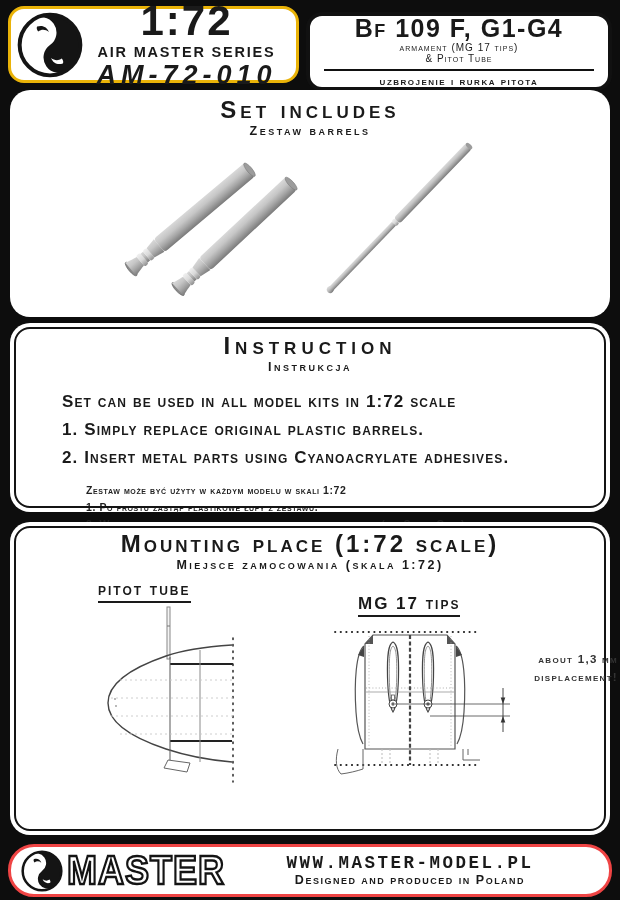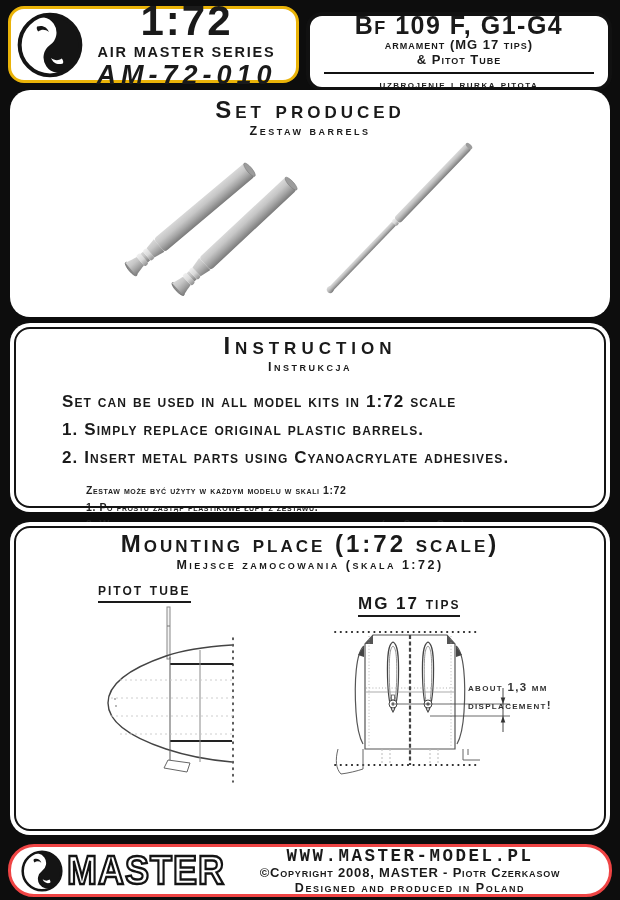--- a/index.html
+++ b/index.html
@@ -14,36 +14,36 @@
   
   #hdr-left{left:8px;top:6px;width:291px;height:77px;border:3px solid #eab308;border-radius:16px;
             display:flex;align-items:center;padding:2px 6px;}
   #hdr-right{left:306px;top:12px;width:306px;height:79px;border:4px solid #111;border-radius:16px;
              display:flex;flex-direction:column;justify-content:center;align-items:center;padding:2px 8px;}
   .hdr-left-text{flex:1;text-align:center;line-height:1;}
   .scale-big{font-size:42px;font-weight:bold;letter-spacing:2px;}
   .series{font-size:14.5px;font-weight:bold;letter-spacing:1.8px;margin-top:3px;}
   .code{font-size:27px;font-weight:bold;letter-spacing:5px;margin-top:2px;font-style:italic;}
   .kit-title{font-size:25px;font-weight:bold;letter-spacing:1.5px;line-height:1.05;}
-  .kit-sub{font-size:13px;font-weight:bold;letter-spacing:1px;line-height:1.15;}
+  .kit-sub{font-size:10px;font-weight:normal;letter-spacing:1px;line-height:1.15;}
   .kit-rule{width:270px;height:0;border-top:2px solid #111;margin:4px 0 3px 0;}
   .kit-pl{font-size:12px;font-weight:bold;letter-spacing:1.5px;}
   
   .sec-title{font-size:24px;font-weight:bold;letter-spacing:4px;line-height:1.05;}
   .sec-sub{font-size:12.5px;font-weight:bold;letter-spacing:2.5px;margin-top:2px;}
   
   #p-set{left:10px;top:90px;width:600px;height:227px;padding-top:7px;}
   #p-instr{left:10px;top:323px;width:600px;height:189px;padding-top:10px;}
   #p-mount{left:10px;top:522px;width:600px;height:313px;padding-top:9px;}
   .instr-en{margin:14px 0 0 52px;font-size:17px;font-weight:bold;letter-spacing:1.1px;line-height:28px;}
   .instr-pl{margin:10px 0 0 76px;font-size:10.5px;font-weight:bold;letter-spacing:0.6px;line-height:17px;color:#222;}
   .diag-label{position:absolute;font-size:17px;font-weight:bold;letter-spacing:2px;
               border-bottom:2px solid #1a1a1a;padding-bottom:1px;}
   .note{position:absolute;left:458px;top:128px;width:150px;font-size:11.5px;font-weight:bold;
-        letter-spacing:1.3px;line-height:18px;color:#333;text-align:left;margin-top:28px;}
+        letter-spacing:1.3px;line-height:18px;color:#333;text-align:right;}
   
   #footer{left:8px;top:844px;width:604px;height:53px;border:3px solid #ef4444;border-radius:26px;
           display:flex;align-items:center;padding:0 14px 0 10px;}
   .brand{font-size:36px;font-weight:bold;color:#fff;-webkit-text-stroke:2.2px #141414;
          letter-spacing:1px;transform:scaleY(1.12);margin-left:4px;line-height:1;}
   .foot-right{flex:1;text-align:center;line-height:1.15;}
   .foot-web{font-size:17.5px;font-weight:bold;letter-spacing:2.5px;font-family:Liberation Mono, monospace;}
   .foot-copy{font-size:13px;font-weight:bold;letter-spacing:0.8px;}
   .foot-origin{font-size:12.5px;font-weight:bold;letter-spacing:1.5px;}
   svg{display:block;}
@@ -73,21 +73,21 @@
 
   <div id="hdr-right" class="panel">
     <div class="kit-title sc">Bf 109 F, G1-G4</div>
     <div class="kit-sub sc">armament (MG 17 tips)</div>
     <div class="kit-sub sc">&amp; Pitot Tube</div>
     <div class="kit-rule"></div>
     <div class="kit-pl sc">uzbrojenie i rurka pitota</div>
   </div>
 
   <div id="p-set" class="panel">
-    <div class="sec-title sc center">Set produced</div>
+    <div class="sec-title sc center">Set includes</div>
     <div class="sec-sub sc center">Zestaw barrels</div>
 
     <svg class="abs" style="left:0;top:0;" width="600" height="227" viewBox="0 0 600 227">
       <defs>
         <linearGradient id="cyl" x1="0" y1="0" x2="0" y2="1">
           <stop offset="0" stop-color="#d9d9d9"></stop>
           <stop offset="0.35" stop-color="#c6c6c6"></stop>
           <stop offset="0.65" stop-color="#a6a6a6"></stop>
           <stop offset="1" stop-color="#7a7a7a"></stop>
         </linearGradient>
@@ -231,18 +231,17 @@
         <circle cx="50" cy="50" r="46" fill="#fff"></circle>
         <path d="M50,4 A46,46 0 0 1 50,96 A23,23 0 0 1 50,50 A23,23 0 0 0 50,4 Z" fill="#141414"></path>
         <path d="M50,16 C58,18 62,25 60,33 C58,27 54,23 47,23 C47,19 48,17 50,16 Z" fill="#141414"></path>
         <path d="M50,84 C42,82 38,75 40,67 C42,73 46,77 53,77 C53,81 52,83 50,84 Z" fill="#fff"></path>
       </g>
       <circle cx="50" cy="50" r="46" fill="none" stroke="#141414" stroke-width="6"></circle>
     </svg>
     <div class="brand">MASTER</div>
     <div class="foot-right">
       <div class="foot-web">WWW.MASTER-MODEL.PL</div>
-      <div class="foot-copy sc">©Copyright 2008, MASTER - Piotr Czerkasow</div>
       <div class="foot-origin sc">Designed and produced in Poland</div>
     </div>
   </div>
 
 </div>
 
 </body></html>

